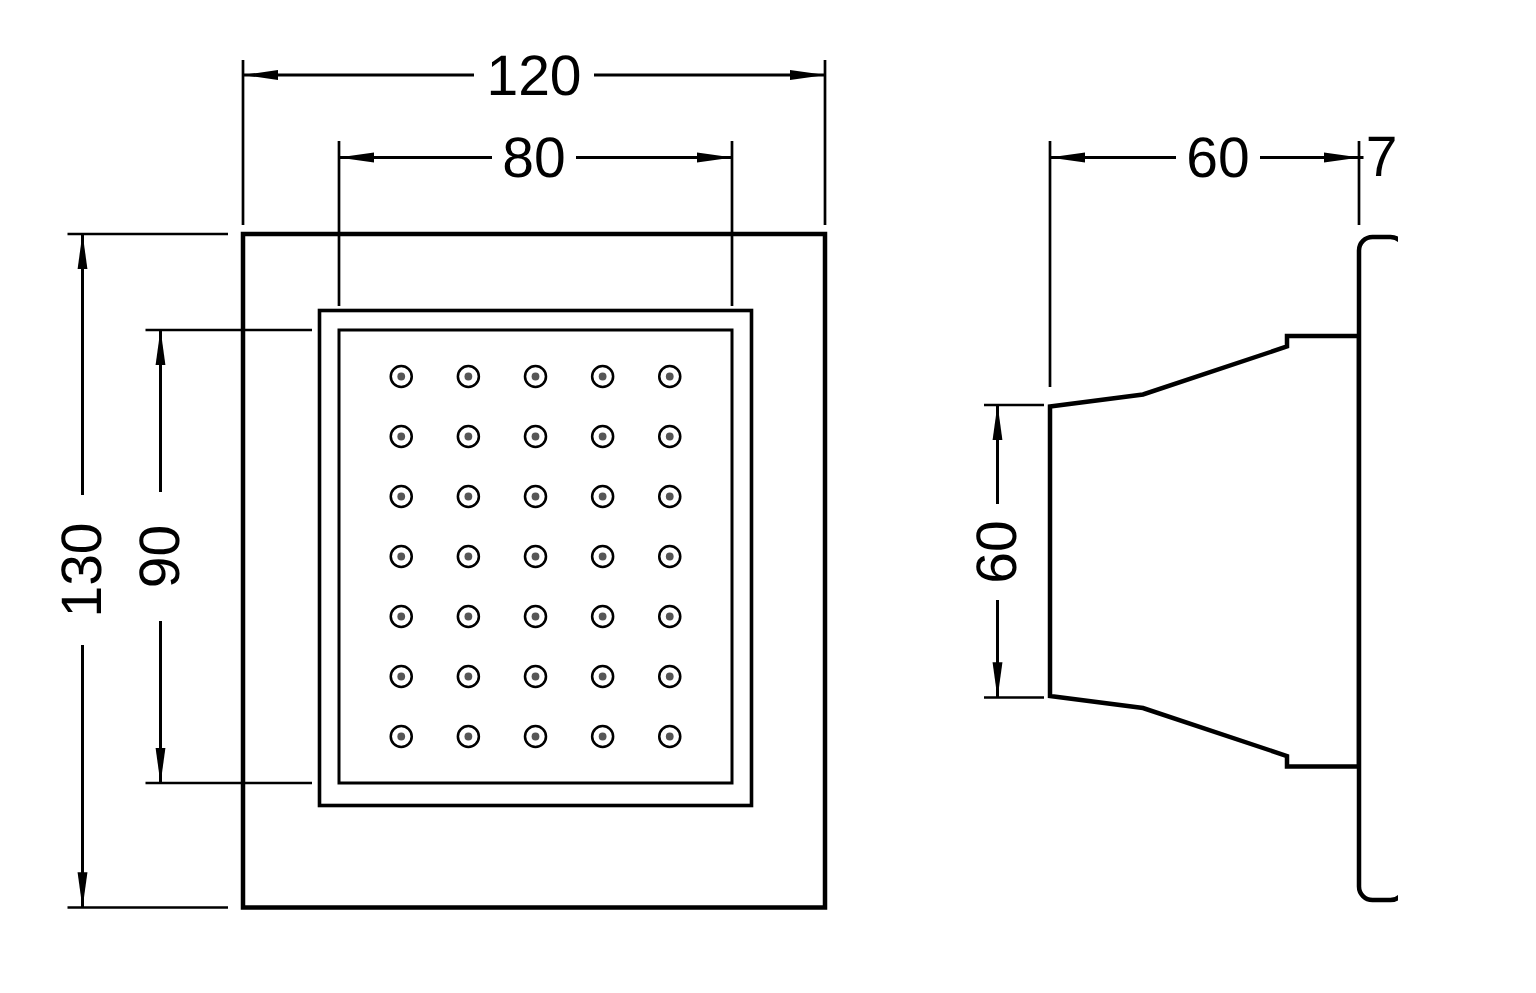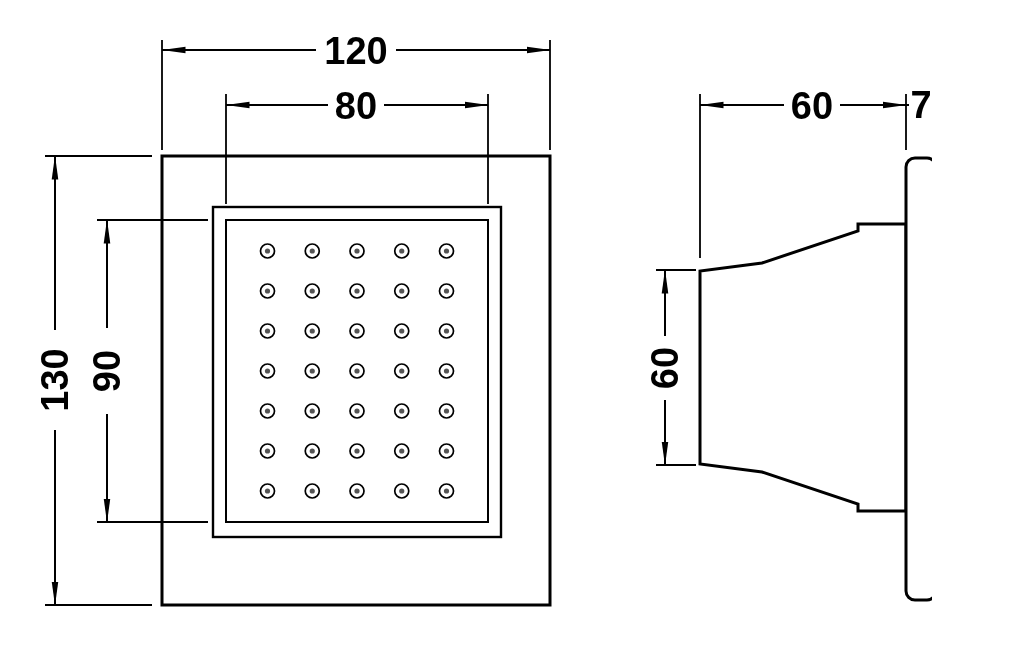--- a/index.html
+++ b/index.html
@@ -1,16 +1,16 @@
 <!DOCTYPE html>
 <html><head>
 <meta charset="utf-8">
 <style>
   html,body{margin:0;padding:0;background:#ffffff;}
-  .stage{width:932px;height:662px;background:#ffffff;overflow:hidden;font-weight:bold;}
+  .stage{width:932px;height:662px;background:#ffffff;overflow:hidden;}
   svg{display:block;}
   .outline{fill:#ffffff;stroke:#000000;stroke-width:3;}
   .mid{fill:#ffffff;stroke:#000000;stroke-width:2.4;}
   .thin{fill:#ffffff;stroke:#000000;stroke-width:2;}
   .dim{stroke:#000000;stroke-width:2;fill:none;}
   .ext{stroke:#000000;stroke-width:1.8;fill:none;}
   .mask{fill:#ffffff;stroke:none;}
   .nozzle-outer{fill:#ffffff;stroke:#000000;stroke-width:1.7;}
   .nozzle-inner{fill:#555555;stroke:none;}
   .bump{fill:#ffffff;stroke:#000000;stroke-width:2;}

